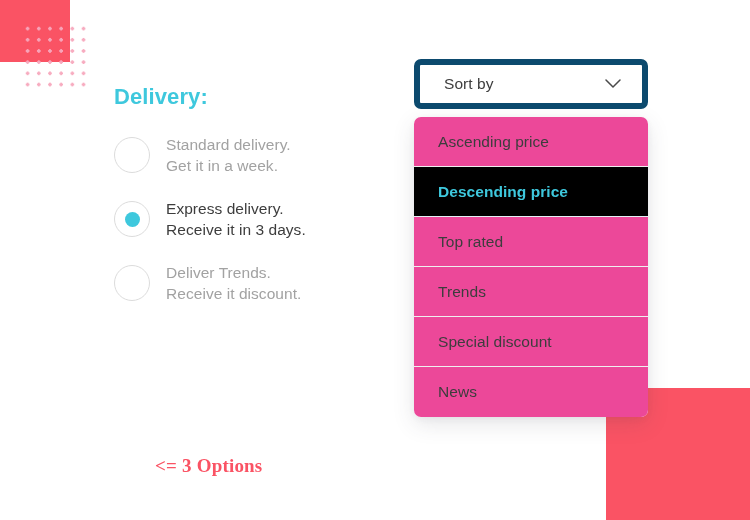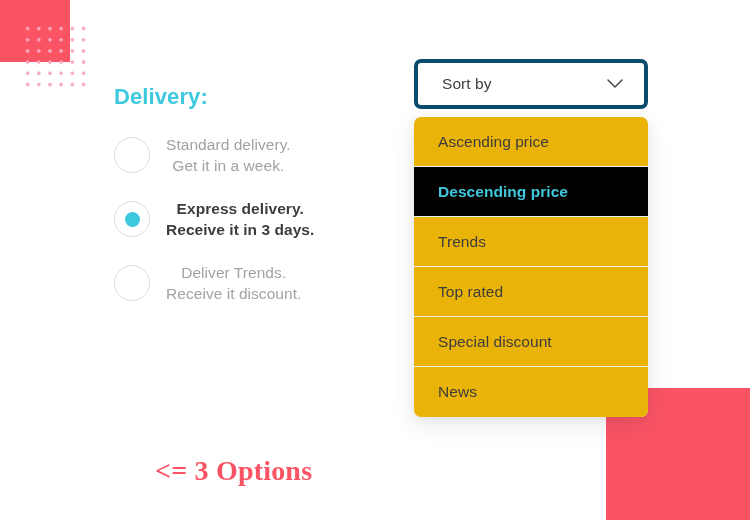--- a/index.html
+++ b/index.html
@@ -63,21 +63,20 @@
   .delivery-title {
     font-size: 22px;
     font-weight: bold;
     color: #3ec8dd;
     letter-spacing: 0.1px;
     margin: 0 0 24px 0;
     line-height: 1.2;
   }
   .radio-list {
     display: block;
-    text-align: center;
   }
   .radio-row {
     display: flex;
     align-items: center;
     margin-bottom: 22px;
     cursor: pointer;
   }
   .radio-row:last-child { margin-bottom: 0; }
 
   .radio-mark {
@@ -104,36 +103,36 @@
   .radio-row.selected .radio-mark { border-color: #dcdcdc; }
 
   .radio-text {
     font-size: 15.5px;
     line-height: 21px;
     color: #a2a2a2;
     letter-spacing: 0.05px;
   }
   .radio-row.selected .radio-text {
     color: #3d3d3d;
-    font-weight: bold;
+    font-weight: normal;
   }
   .radio-text .line { display: block; }
 
   
   .sort-wrap {
     position: absolute;
     left: 414px;
     top: 59px;
     width: 234px;
   }
   .sort-button {
     box-sizing: border-box;
     width: 234px;
     height: 50px;
-    border: 4px solid #0c4a6e;
+    border: 6px solid #0c4a6e;
     border-radius: 7px;
     background: #ffffff;
     display: flex;
     align-items: center;
     justify-content: space-between;
     padding: 0 21px 0 24px;
     cursor: pointer;
   }
   .sort-button-label {
     font-size: 15.5px;
@@ -162,36 +161,36 @@
     height: 50px;
     display: flex;
     align-items: center;
     padding: 0 24px;
     font-size: 15.5px;
     color: #3d3d3d;
     letter-spacing: 0.05px;
     border-bottom: 1px solid #efefef;
     box-sizing: border-box;
     cursor: pointer;
-    background: #eab308;
+    background: #ec4899;
   }
   .sort-option:last-child { border-bottom: none; }
   .sort-option.active {
     background: #000000;
     color: #3ec8dd;
     font-weight: bold;
     border-bottom-color: #e3f2f5;
   }
 
   
   .caption {
     position: absolute;
     font-family: "Liberation Serif", "DejaVu Serif", serif;
     font-weight: bold;
-    font-size: 28px;
+    font-size: 19px;
     color: #fa5364;
     letter-spacing: 0.2px;
     white-space: nowrap;
   }
   .caption-left  { left: 155px; top: 455px; }
   .caption-right { left: 455px; top: 455px; }
 </style>
 </head>
 <body>
 
@@ -246,22 +245,22 @@
       <span class="chevron">
         <svg width="16" height="10" viewBox="0 0 16 10" fill="none" xmlns="http://www.w3.org/2000/svg">
           <path d="M1 1 L8 8 L15 1" stroke="#4a4a4a" stroke-width="1.5" stroke-linecap="round" stroke-linejoin="round"></path>
         </svg>
       </span>
     </div>
 
     <div class="sort-menu">
       <div class="sort-option">Ascending price</div>
       <div class="sort-option active">Descending price</div>
+      <div class="sort-option">Top rated</div>
       <div class="sort-option">Trends</div>
-      <div class="sort-option">Top rated</div>
       <div class="sort-option">Special discount</div>
       <div class="sort-option">News</div>
     </div>
 
   </div>
 
   <div class="caption caption-left">&lt;= 3 Options</div>
 
 </div>
 

